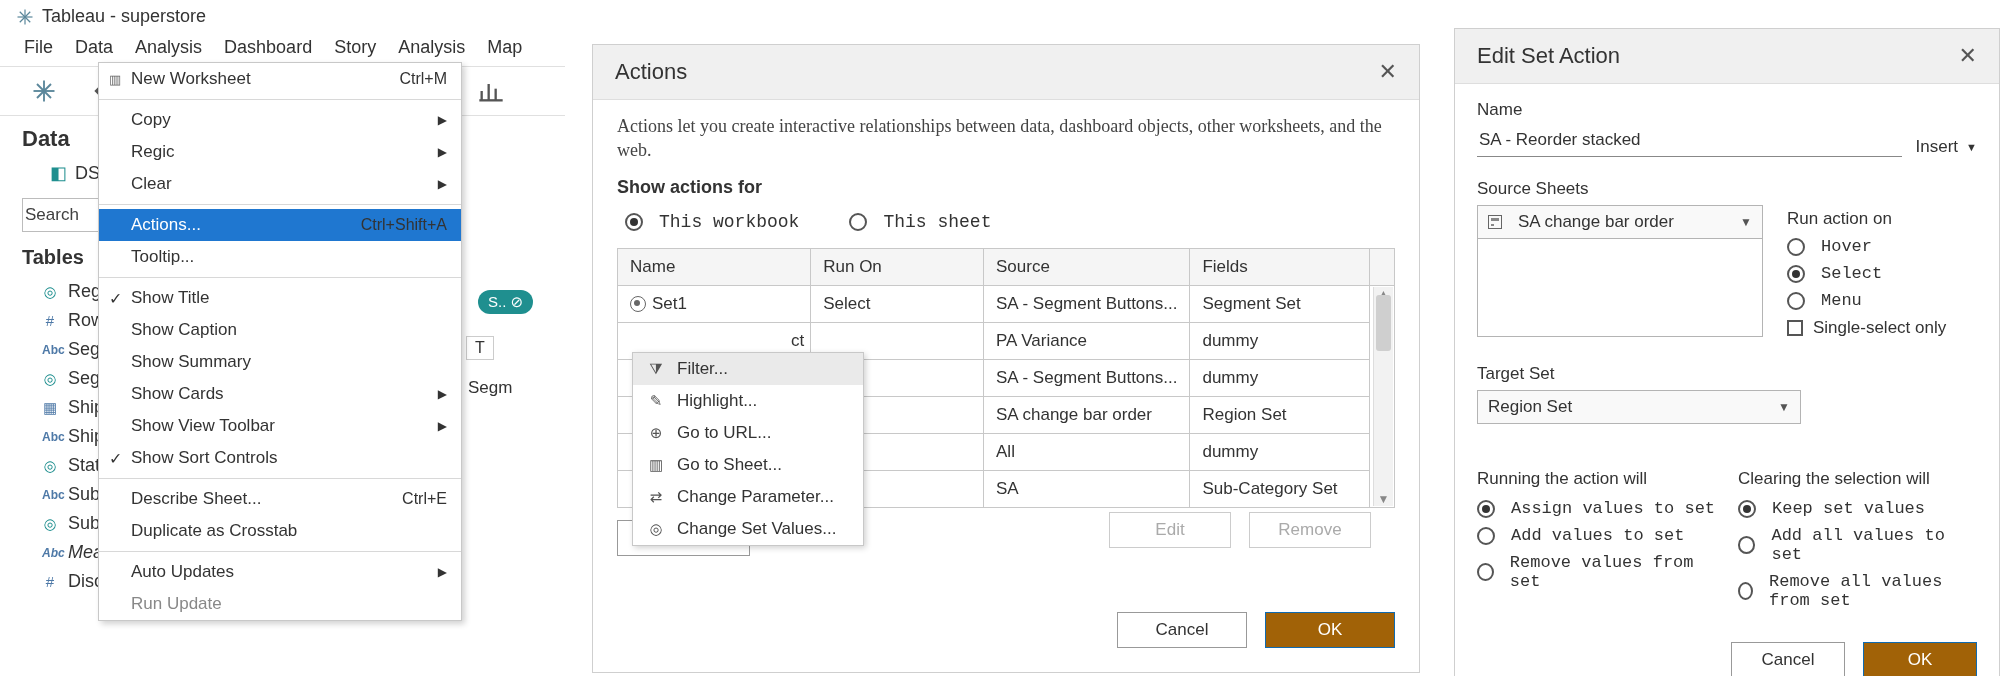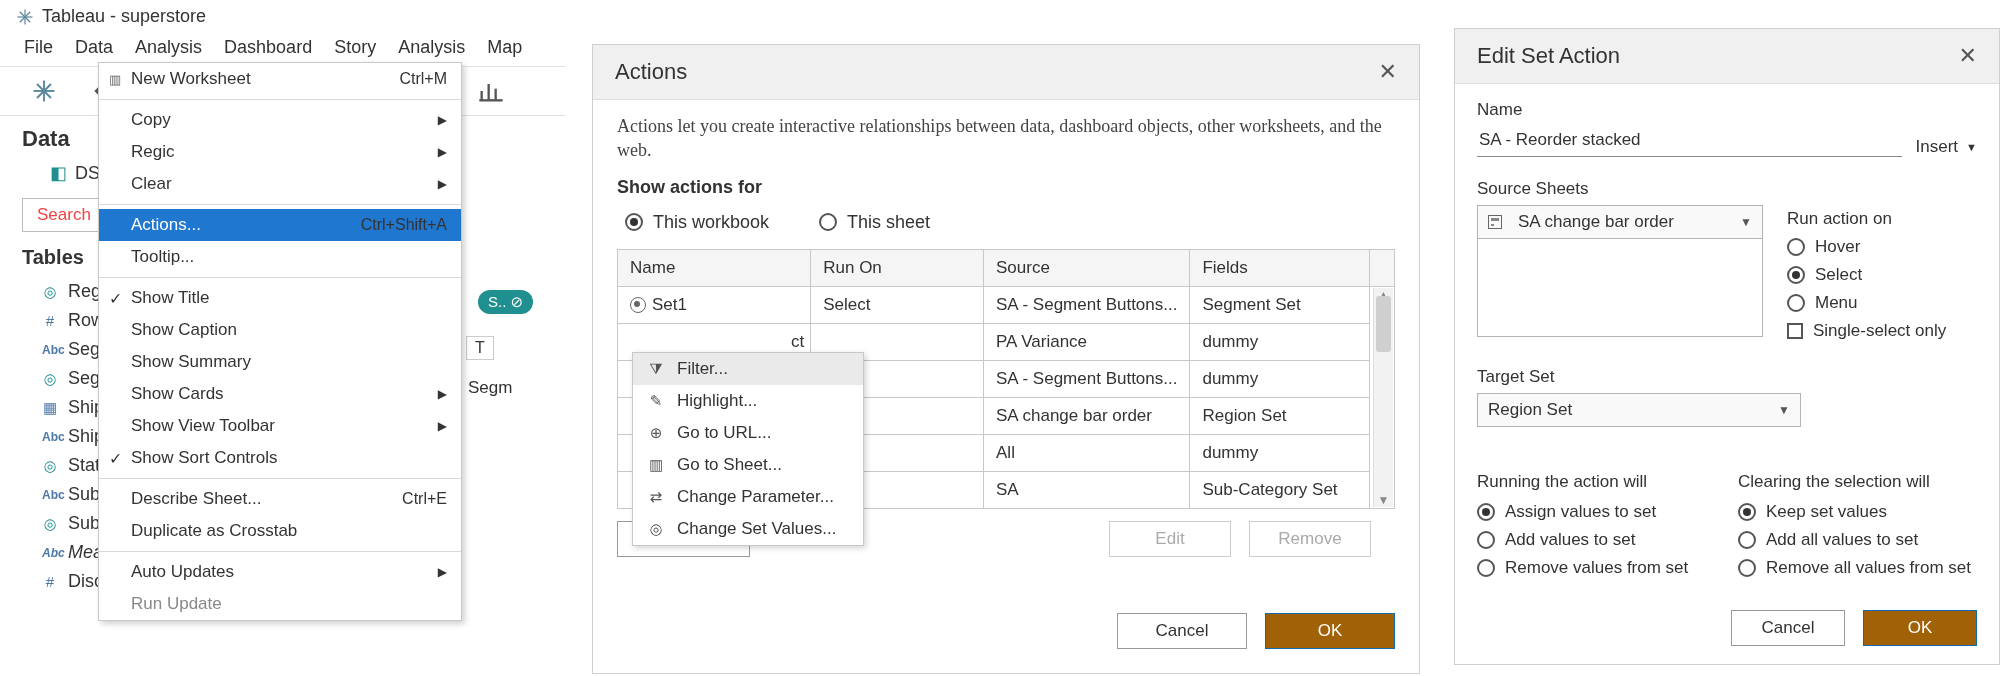--- a/index.html
+++ b/index.html
@@ -51,22 +51,22 @@
     padding: 10px 14px 6px 22px;
     font-size: 22px; font-weight: bold;
   }
   .datasource {
     display:flex; align-items:center; gap:8px;
     padding: 4px 22px 6px 50px; font-size: 18px;
   }
   .search-box {
     margin: 8px 20px 0 22px;
     border: 1px solid #bcbcbc;
-    padding: 6px 14px;
-    color: #ef4444; font-size: 17px;
+    padding: 6px 2px;
+    color: #404040; font-size: 17px;
     width: 90px;
   }
   .tables-lbl { font-weight: bold; font-size: 20px; padding: 14px 0 8px 22px; }
   .field-row {
     display:flex; align-items:center; gap:10px;
     padding: 4px 0 4px 42px;
     font-size: 18px;
     white-space: nowrap;
   }
   .field-row.italic { font-style: italic; }
@@ -133,21 +133,21 @@
     padding: 14px 22px;
     font-size: 22px;
     display:flex; align-items:center;
     border-bottom:1px solid #dedede;
   }
   .dlg-title .close { margin-left:auto; color:#555; font-size:22px; }
   .dlg-body { padding: 14px 24px 24px 24px; }
   .dlg-desc { color:#444; line-height:1.35; font-size:18px;font-family:Liberation Serif, serif; }
   .section-lbl { font-weight:bold; margin-top:14px; font-size:18px; }
   .radio-row { display:flex; gap:50px; margin: 14px 0 16px 8px; align-items:center; }
-  .radio { display:flex; align-items:center; gap:10px; font-size:18px; }
+  .radio { display:flex; align-items:center; gap:16px; font-size:18px;font-family:Liberation Mono, monospace; }
   .radio .dot {
     width:18px; height:18px; border-radius:50%;
     border:2px solid #555; display:flex; align-items:center; justify-content:center;
   }
   .radio.sel .dot::after { content:""; width:8px; height:8px; border-radius:50%; background:#333; }
 
   .action-table {
     border:1px solid #c8c8c8;
     border-collapse: collapse;
     width: 100%;
@@ -544,21 +544,21 @@
           </tr>
         </tbody>
       </table>
     </div>
 
     <div style="position:relative; height:46px;">
       <div class="add-action">
         <span>Add Action</span>
         <span style="font-size:12px">▼</span>
       </div>
-      <div class="edit-remove" style="top:12px;">
+      <div class="edit-remove" style="top:4px;">
         <div class="btn disabled">Edit</div>
         <div class="btn disabled">Remove</div>
       </div>
     </div>
 
     <div class="dlg-footer">
       <div class="btn">Cancel</div>
       <div class="btn primary">OK</div>
     </div>
   </div>

